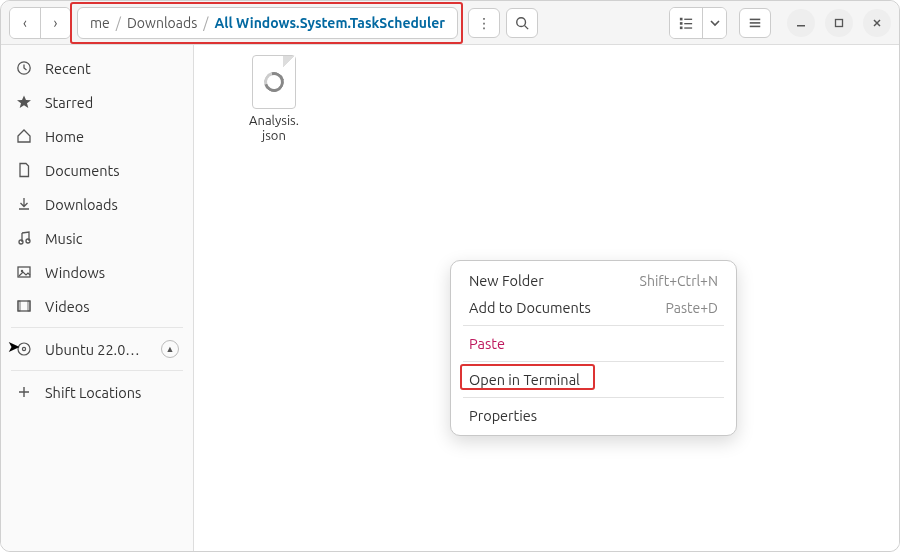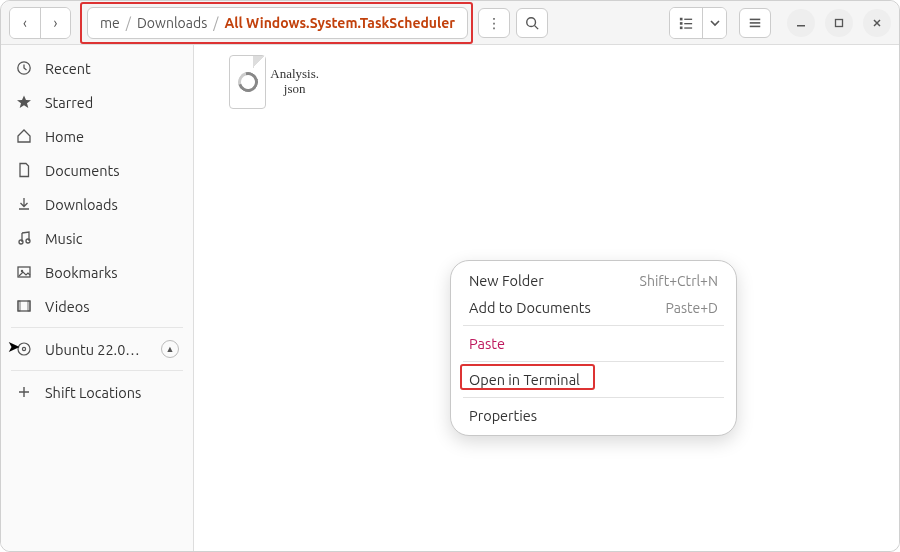--- a/index.html
+++ b/index.html
@@ -65,21 +65,21 @@
   .highlight-box {
     position: absolute;
     border: 2px solid #d33;
     border-radius: 3px;
     pointer-events: none;
   }
   .path-seg {
     padding: 0 6px;
   }
   .path-sep { color: #aaa; }
-  .path-current { font-weight: 600; color: #c2410c; }
+  .path-current { font-weight: 600; color: #0369a1; }
   .icon-btn {
     width: 32px;
     height: 30px;
     border: 1px solid #ccc;
     border-radius: 6px;
     background: #fff;
     display: flex;
     align-items: center;
     justify-content: center;
     color: #555;
@@ -161,27 +161,26 @@
   }
   .content {
     flex: 1;
     position: relative;
     padding: 14px 20px;
     background: #fff;
   }
   .file {
     width: 90px;
     display: flex;
-    flex-direction: row;
+    flex-direction: column;
     align-items: center;
     gap: 4px;
     position: absolute;
     left: 228px;
     top: 10px;
-    font-family: Liberation Serif, serif;
   }
   .file-icon {
     width: 44px;
     height: 54px;
     border: 1px solid #ccc;
     border-radius: 4px;
     position: relative;
     background: #fff;
     display: flex;
     align-items: center;
@@ -210,21 +209,21 @@
     line-height: 1.15;
     white-space: pre-line;
   }
   .context-menu {
     position: absolute;
     left: 450px;
     top: 260px;
     width: 287px;
     background: #fff;
     border: 1px solid #c8c8c8;
-    border-radius: 19px;
+    border-radius: 10px;
     box-shadow: 0 6px 18px rgba(0,0,0,0.15);
     padding: 6px;
   }
   .menu-item {
     display: flex;
     justify-content: space-between;
     align-items: center;
     padding: 5px 12px;
     font-size: 14.5px;
     color: #333;
@@ -257,21 +256,21 @@
   <div class="headerbar">
     <div class="nav-btns">
       <div class="nav-btn">
         <span>‹</span>
       </div>
       <div class="nav-btn">
         <span>›</span>
       </div>
     </div>
 
-    <div class="pathbar" style="margin-left:10px;">
+    <div class="pathbar" style="margin-left:0;">
       <span class="path-seg">me</span>
       <span class="path-sep">/</span>
       <span class="path-seg">Downloads</span>
       <span class="path-sep">/</span>
       <span class="path-seg path-current">All Windows.System.TaskScheduler</span>
       <div class="highlight-box" style="left:-8px;top:-6px;right:-6px;bottom:-6px;"></div>
     </div>
 
     <div class="icon-btn" style="margin-left:4px;">
       <span>⋮</span>
@@ -399,21 +398,21 @@
         <span>Music</span>
       </div>
       <div class="side-item">
         <span class="side-icon">
             <svg width="16" height="16" viewBox="0 0 16 16">
               <rect x="2" y="3" width="12" height="10" fill="none" stroke="#555" stroke-width="1.3"></rect>
               <circle cx="6" cy="7" r="1.2" fill="#555"></circle>
               <path d="M3 12 L7 8 L10 11 L12 9 L14 11" fill="none" stroke="#555" stroke-width="1.2"></path>
             </svg>
           </span>
-        <span>Bookmarks</span>
+        <span>Windows</span>
       </div>
       <div class="side-item">
         <span class="side-icon">
             <svg width="16" height="16" viewBox="0 0 16 16">
               <rect x="2" y="3" width="12" height="10" fill="none" stroke="#555" stroke-width="1.3"></rect>
               <rect x="2" y="3" width="2" height="10" fill="none" stroke="#555" stroke-width="0.8"></rect>
               <rect x="12" y="3" width="2" height="10" fill="none" stroke="#555" stroke-width="0.8"></rect>
             </svg>
           </span>
         <span>Videos</span>

